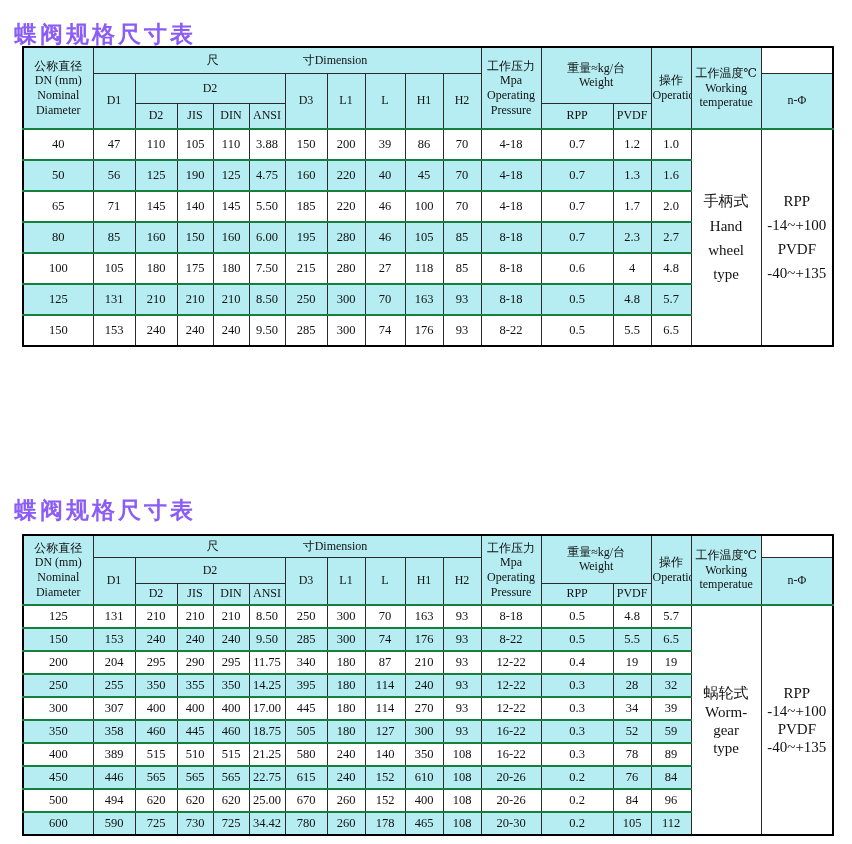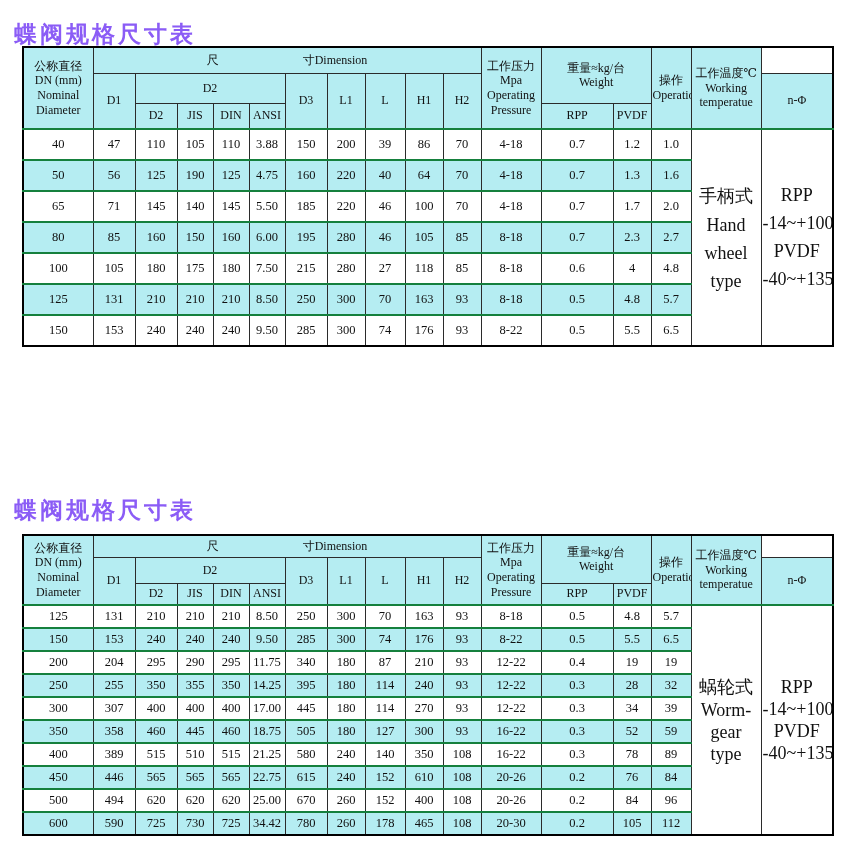--- a/index.html
+++ b/index.html
@@ -22,21 +22,21 @@
   }
   th,td{
     border:1px solid #2b2b2b;text-align:center;vertical-align:middle;
     padding:0 1px;overflow:hidden;
   }
   thead th{background:var(--header-bg);font-weight:normal;font-size:12px;line-height:1.22;}
   thead{border-bottom:2px solid #000;}
   tbody tr{border-top:2px solid #15803d;}
   tbody td{background:var(--row-bg);}
   tbody tr:nth-child(even) td{background:var(--row-alt-bg);}
-  tbody td.merged{background:var(--row-bg);font-size:18px;}
+  tbody td.merged{background:var(--row-bg);font-size:15px;}
   .merged div{margin:7px 0;}
   .dim-split{display:flex;justify-content:center;gap:84px;}
   .t1 thead tr:nth-child(1){height:26px;}
   .t1 thead tr:nth-child(2){height:30px;}
   .t1 thead tr:nth-child(3){height:26px;}
   .t1 tbody td{height:29px;}
   .t2 thead tr:nth-child(1){height:22px;}
   .t2 thead tr:nth-child(2){height:26px;}
   .t2 thead tr:nth-child(3){height:22px;}
   .t2 tbody td{height:21px;}
@@ -154,21 +154,21 @@
         <tr>
           <td>50</td>
           <td>56</td>
           <td>125</td>
           <td>190</td>
           <td>125</td>
           <td>4.75</td>
           <td>160</td>
           <td>220</td>
           <td>40</td>
-          <td>64</td>
+          <td>45</td>
           <td>70</td>
           <td>4-18</td>
           <td>0.7</td>
           <td>1.3</td>
           <td>1.6</td>
         </tr>
         <tr>
           <td>65</td>
           <td>71</td>
           <td>145</td>

